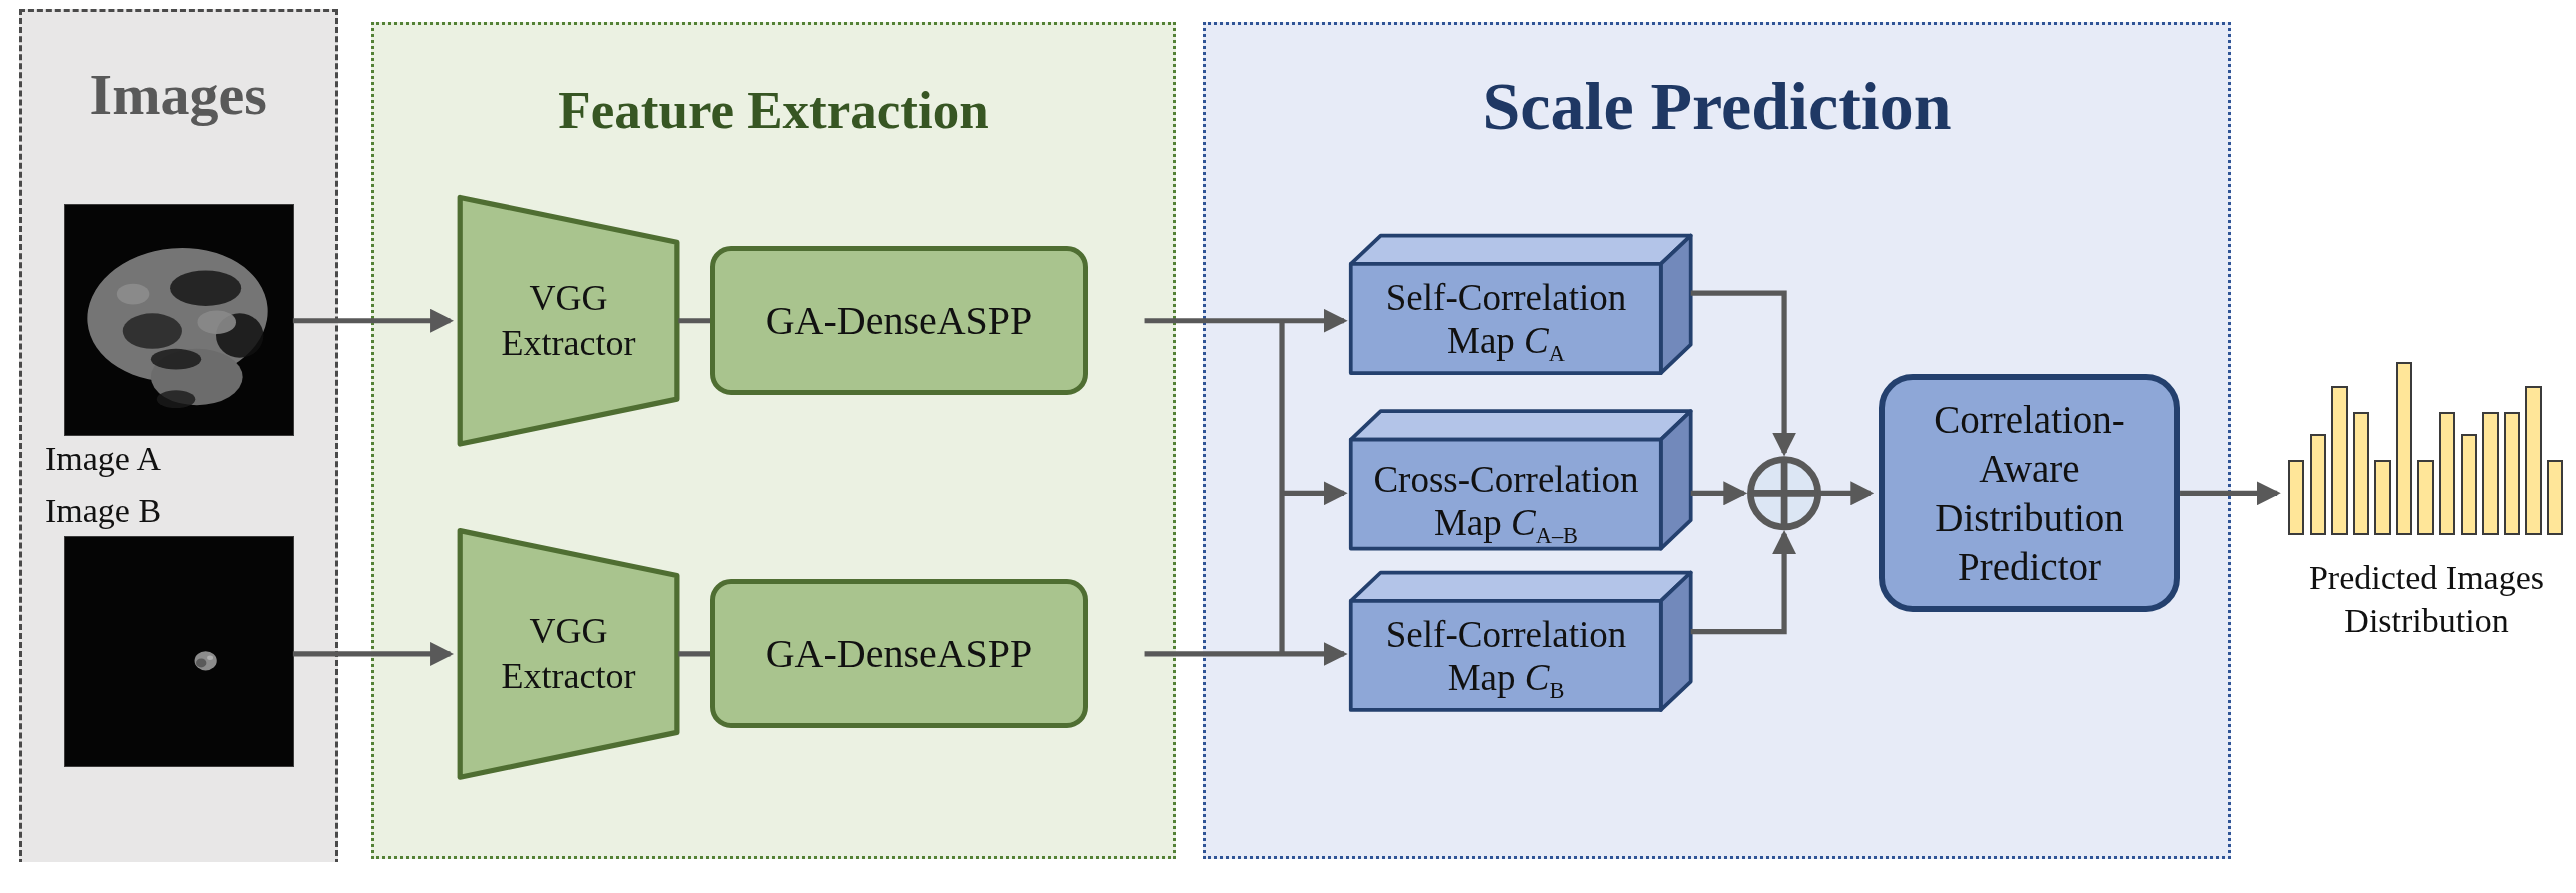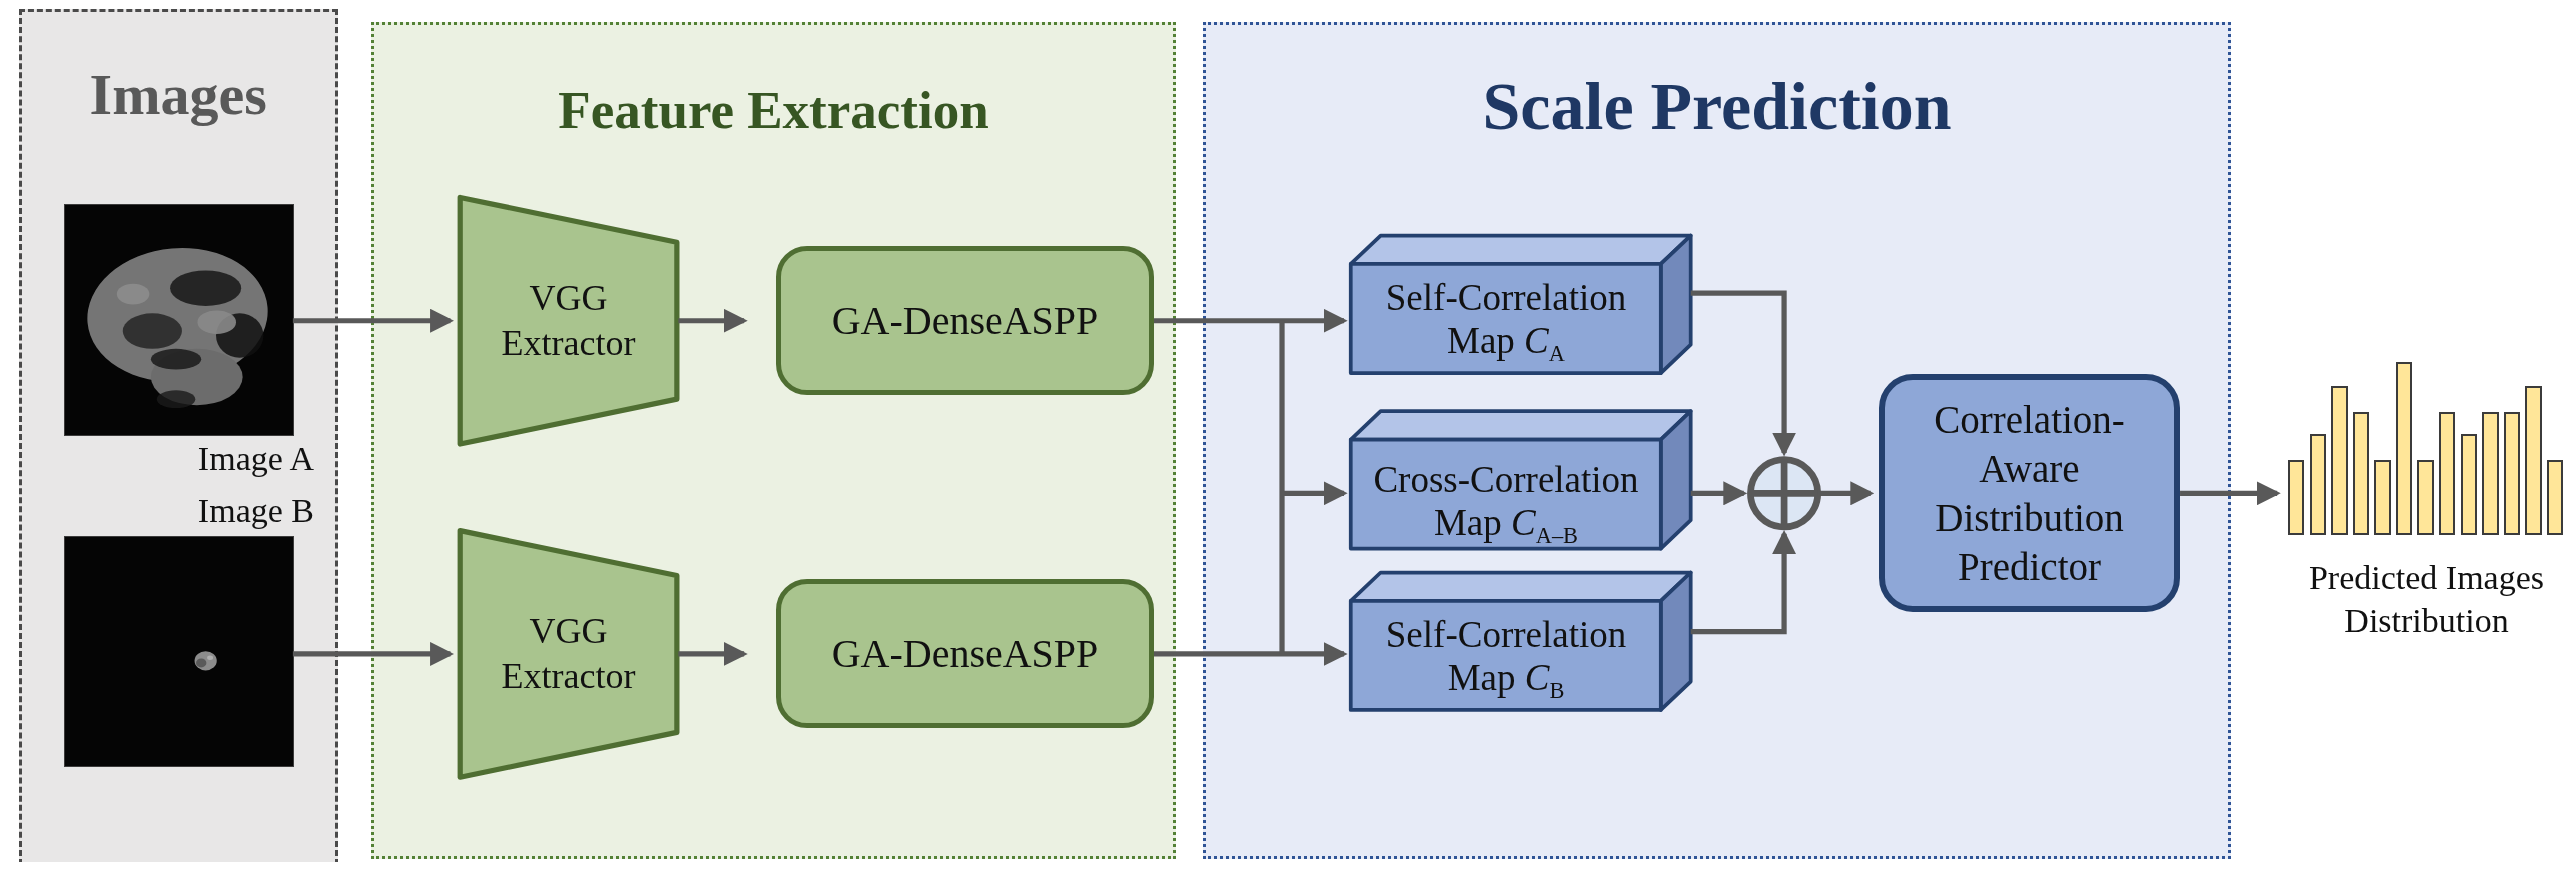--- a/index.html
+++ b/index.html
@@ -27,43 +27,43 @@
     background:var(--c-blue_bg); border:3px dotted var(--c-blue_border);}
   .panel-title{position:absolute; left:0; right:0; text-align:center; font-weight:bold; margin:0;}
   .panel-images .panel-title{top:49px; font-size:58px; color:var(--c-images_title);}
   .panel-fe .panel-title{top:55px; font-size:53px; color:var(--c-green_title);}
   .panel-sp .panel-title{top:42px; font-size:68px; color:var(--c-blue_title);}
 
   .img-frame{position:absolute; background:#050505; border:1.5px solid #3c3c3c; box-sizing:border-box;}
   .img-frame svg{display:block; width:100%; height:100%;}
   .img-a{left:64px; top:204px; width:230px; height:232px;}
   .img-b{left:64px; top:536px; width:230px; height:231px;}
-  .img-label{position:absolute; left:45px; width:269px; text-align:right;
+  .img-label{position:absolute; left:45px; width:269px; text-align:left;
     font-size:34px; color:var(--c-text);}
   .img-label-a{top:440px;}
   .img-label-b{top:492px;}
 
   .overlay-svg{position:absolute; left:0; top:0; width:2576px; height:894px; z-index:2;}
   .shape-green{fill:var(--c-green_box_fill); stroke:var(--c-green_box_stroke); stroke-width:7; stroke-linejoin:round;}
   .face-front{fill:var(--c-box_front); stroke:var(--c-box_stroke); stroke-width:5; stroke-linejoin:round;}
   .face-top{fill:var(--c-box_top); stroke:var(--c-box_stroke); stroke-width:5; stroke-linejoin:round;}
   .face-side{fill:var(--c-box_side); stroke:var(--c-box_stroke); stroke-width:5; stroke-linejoin:round;}
   .arrow{stroke:var(--c-arrow); stroke-width:7; fill:none; marker-end:url(#ah);}
   .busline{stroke:var(--c-arrow); stroke-width:7; fill:none;}
   .sum-circle{fill:var(--c-sum_fill); stroke:var(--c-arrow); stroke-width:9;}
   .sum-cross{stroke:var(--c-arrow); stroke-width:9; fill:none;}
 
   .node-label{position:absolute; z-index:3; display:flex; flex-direction:column;
     align-items:center; justify-content:center; text-align:center; color:var(--c-text);}
   .vgg-label{left:460px; width:217px; height:149px; font-size:36px; line-height:45px;align-items:center;}
   .vgg-a{top:246px;} .vgg-b{top:579px;}
 
-  .ga-box{position:absolute; left:776px; width:378px; height:149px; z-index:3;
+  .ga-box{position:absolute; left:710px; width:378px; height:149px; z-index:3;
     box-sizing:border-box; background:var(--c-green_box_fill);
-    border:5.2px solid var(--c-green_box_stroke); border-radius:31px;
+    border:5.2px solid var(--c-green_box_stroke); border-radius:21px;
     display:flex; align-items:center; justify-content:center;
     font-size:40px; color:var(--c-text);}
   .ga-a{top:246px;} .ga-b{top:579px;}
 
   .cube-label{left:1351px; width:310px; height:109px; font-size:37px; line-height:43px;}
   .cube-a{top:264px;} .cube-ab{top:439px;margin-top:7px;} .cube-b{top:601px;}
   .cube-label i{font-style:italic;}
   .cube-label sub{font-size:22.4px; line-height:0;}
 
   .predictor{position:absolute; left:1879px; top:374px; width:301px; height:238px; z-index:3;

